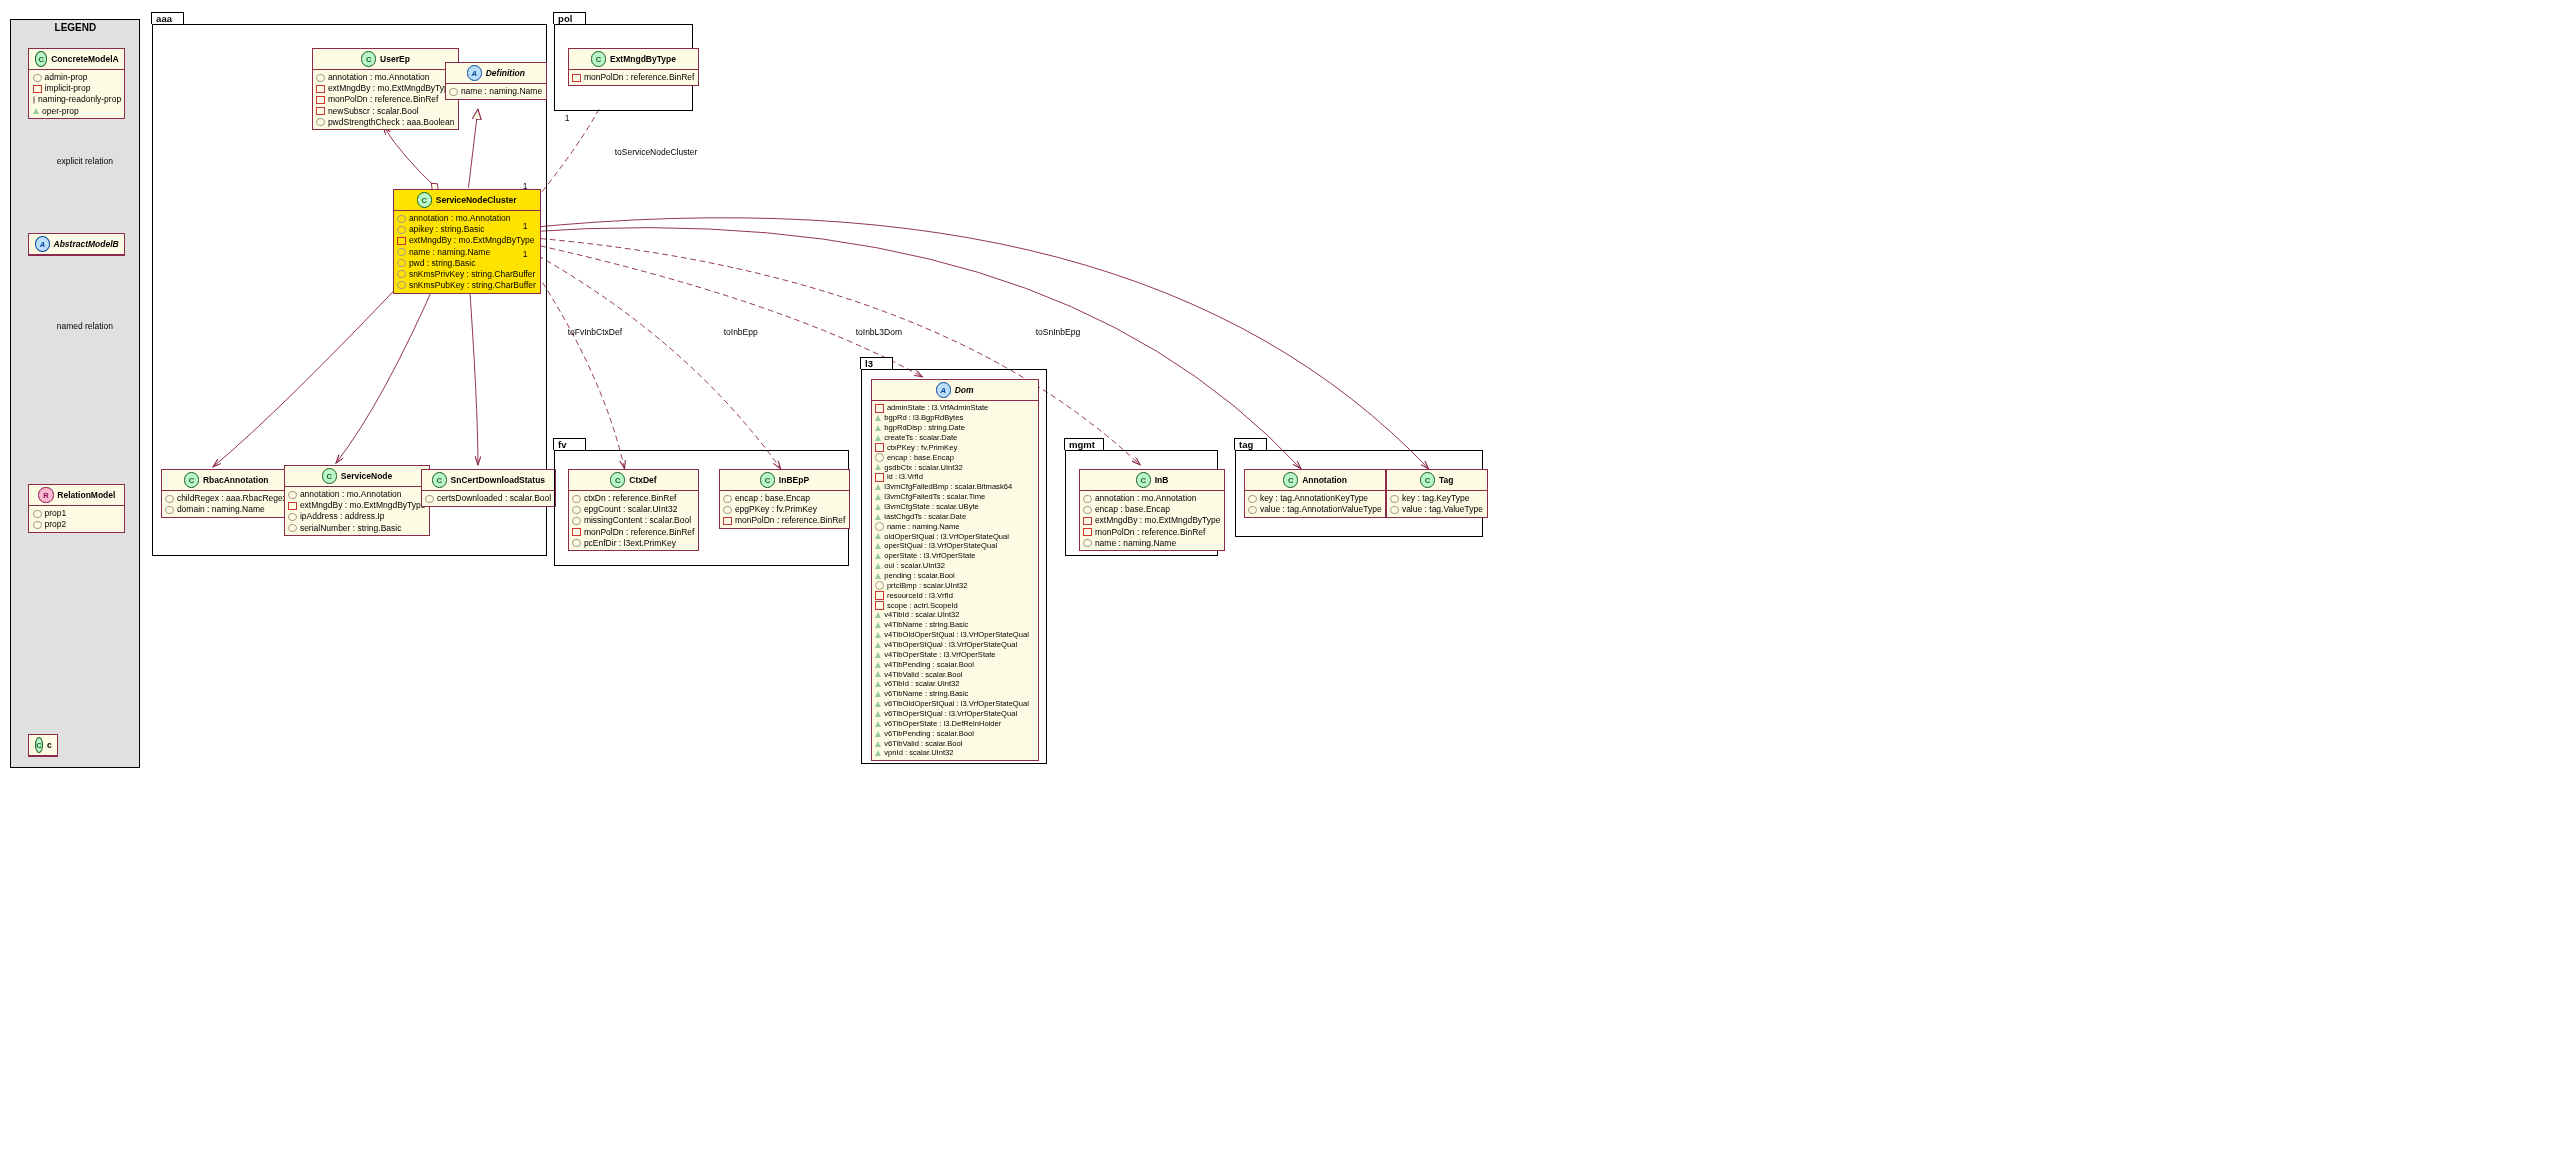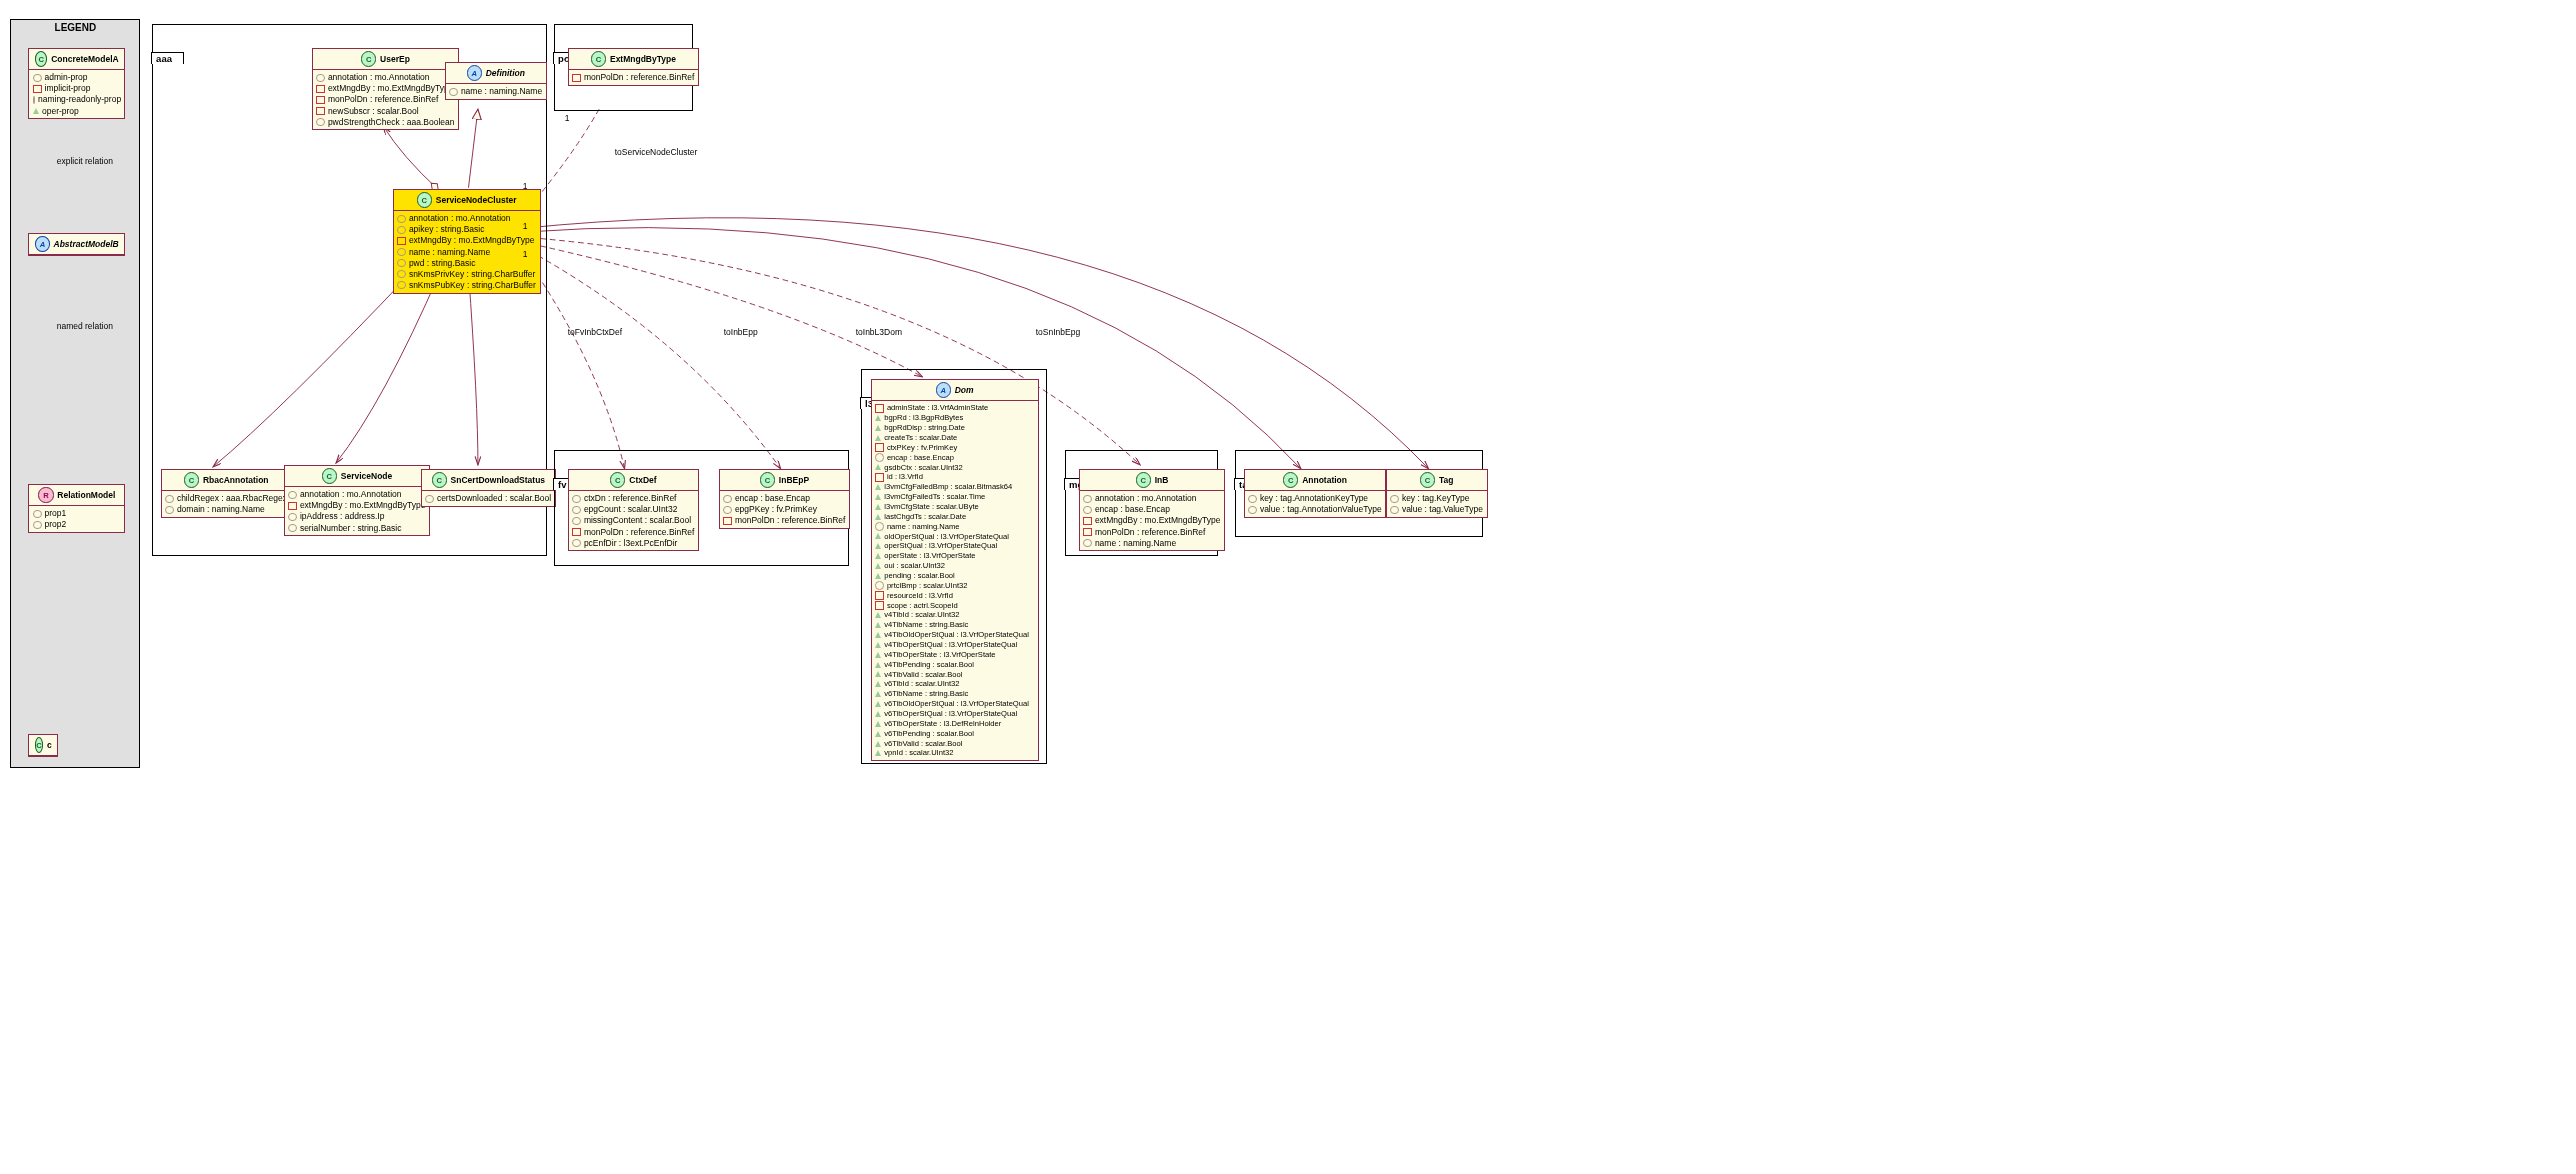--- a/index.html
+++ b/index.html
@@ -22,21 +22,20 @@
     position: absolute;
     top: -13.2px;
     left: -1.4px;
     border: 1.4px solid #000;
     border-bottom: none;
     background: #fff;
     padding: 0.9px 7.6px 0 3.8px;
     font-weight: bold;
     font-size: 9.5px;
     min-width: 19px;
-    margin-top: 40px;
   }
   .legend {
     background: #e0e0e0;
   }
   .legend-title {
     position: absolute;
     top: 1.9px;
     left: 0; right: 0;
     text-align: center;
     font-weight: bold;
@@ -352,21 +351,21 @@
         <div class="row">
           <span class="m circ"></span>
           <span>missingContent : scalar.Bool</span>
         </div>
         <div class="row">
           <span class="m sq"></span>
           <span>monPolDn : reference.BinRef</span>
         </div>
         <div class="row">
           <span class="m circ"></span>
-          <span>pcEnfDir : l3ext.PcEnfDir</span>
+          <span>pcEnfDir : l3ext.PrimKey</span>
         </div>
       </div>
 </div>
 <div class="cls" style="left:714px;top:464px">
   <div class="cls-head">
         <span class="stereo">C</span>
         <span>InBEpP</span>
       </div>
   <div class="cls-body" id="inbepp-body">
         <div class="row">

